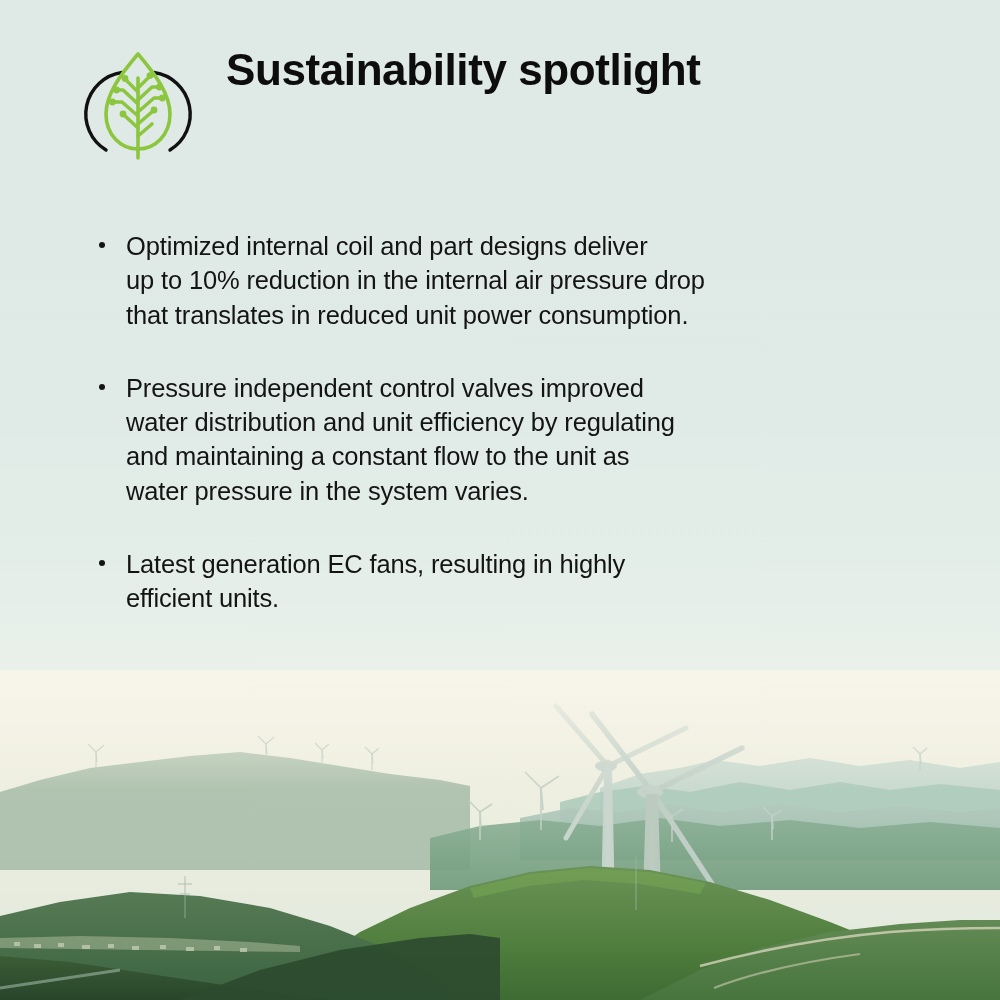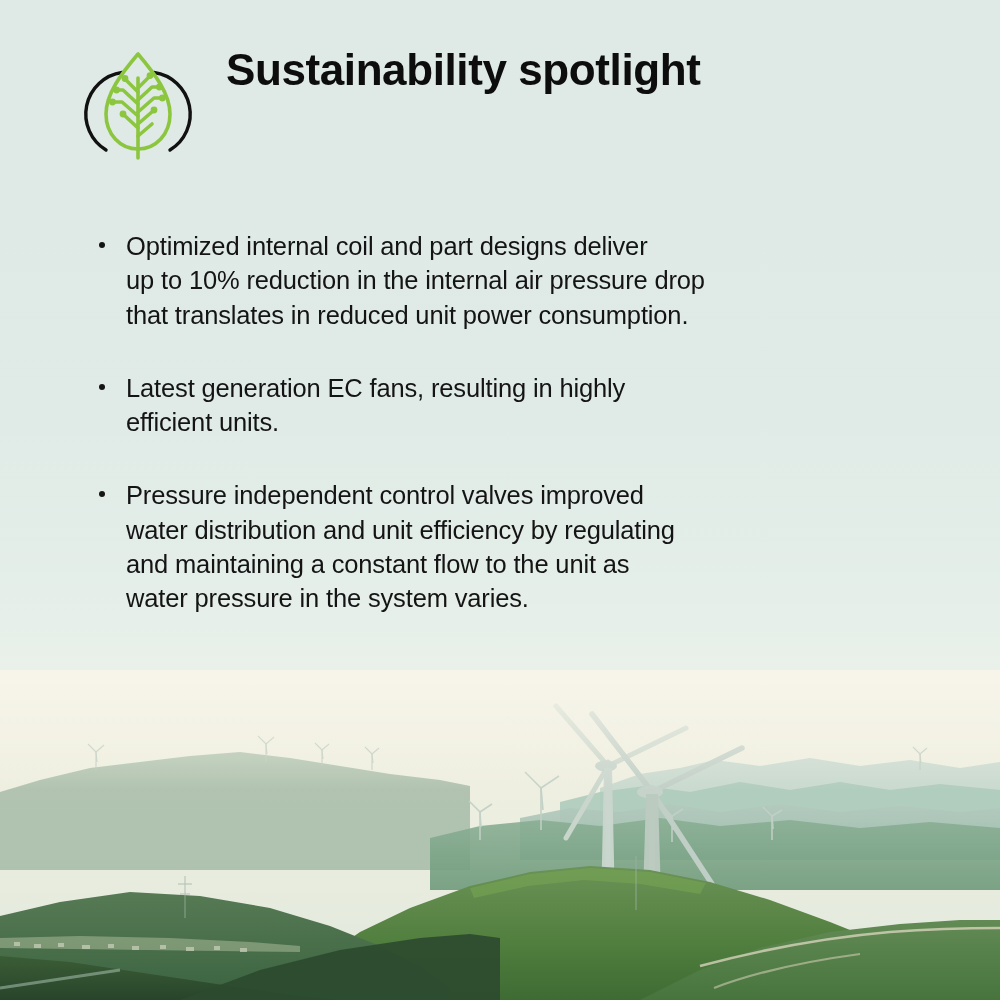--- a/index.html
+++ b/index.html
@@ -158,29 +158,29 @@
 
   <ul id="bullet-list">
     <li class="bullet-item">
       <span class="bullet-dot"></span>
       <span class="bullet-text">Optimized internal coil and part designs deliver
 up to 10% reduction in the internal air pressure drop
 that translates in reduced unit power consumption.</span>
     </li>
     <li class="bullet-item">
       <span class="bullet-dot"></span>
-      <span class="bullet-text">Latest generation EC fans, resulting in highly
-efficient units.</span>
-    </li>
-    <li class="bullet-item">
-      <span class="bullet-dot"></span>
       <span class="bullet-text">Pressure independent control valves improved
 water distribution and unit efficiency by regulating
 and maintaining a constant flow to the unit as
 water pressure in the system varies.</span>
+    </li>
+    <li class="bullet-item">
+      <span class="bullet-dot"></span>
+      <span class="bullet-text">Latest generation EC fans, resulting in highly
+efficient units.</span>
     </li>
   </ul>
 
   <div id="photo">
     <svg viewBox="0 0 1000 330" xmlns="http://www.w3.org/2000/svg" preserveAspectRatio="none">
       <defs>
         <linearGradient id="skyGrad" x1="0" y1="0" x2="0" y2="1">
           <stop offset="0%" stop-color="#f3f1e3"></stop>
           <stop offset="45%" stop-color="#eceee0"></stop>
           <stop offset="100%" stop-color="#dfe8dc"></stop>

